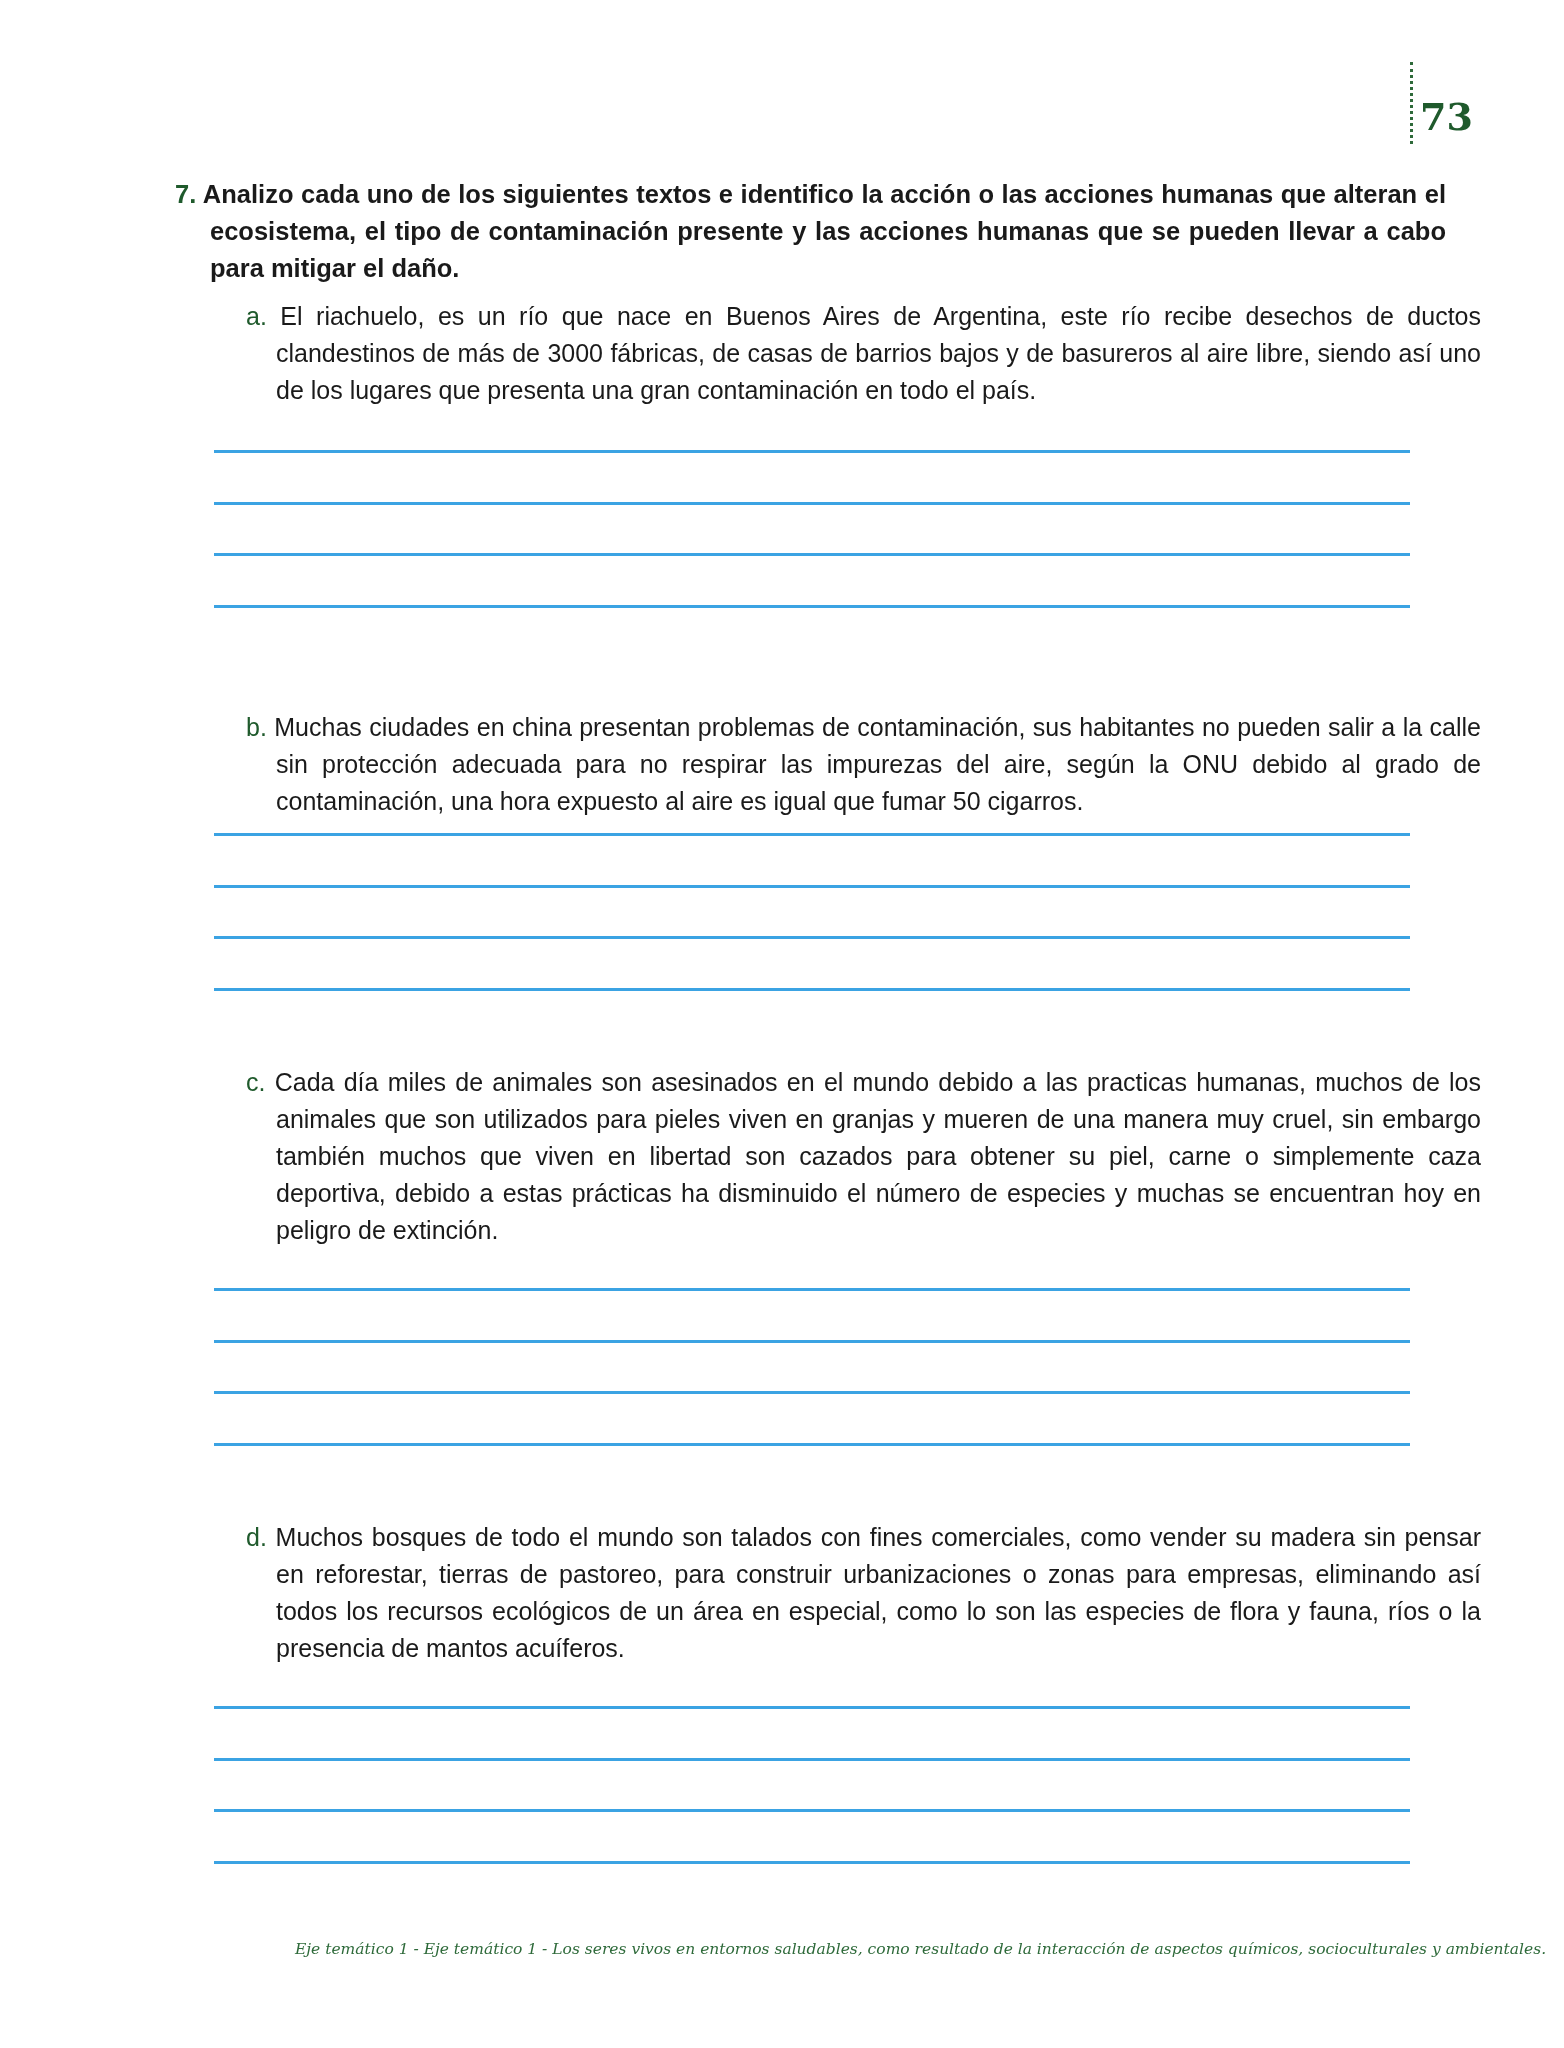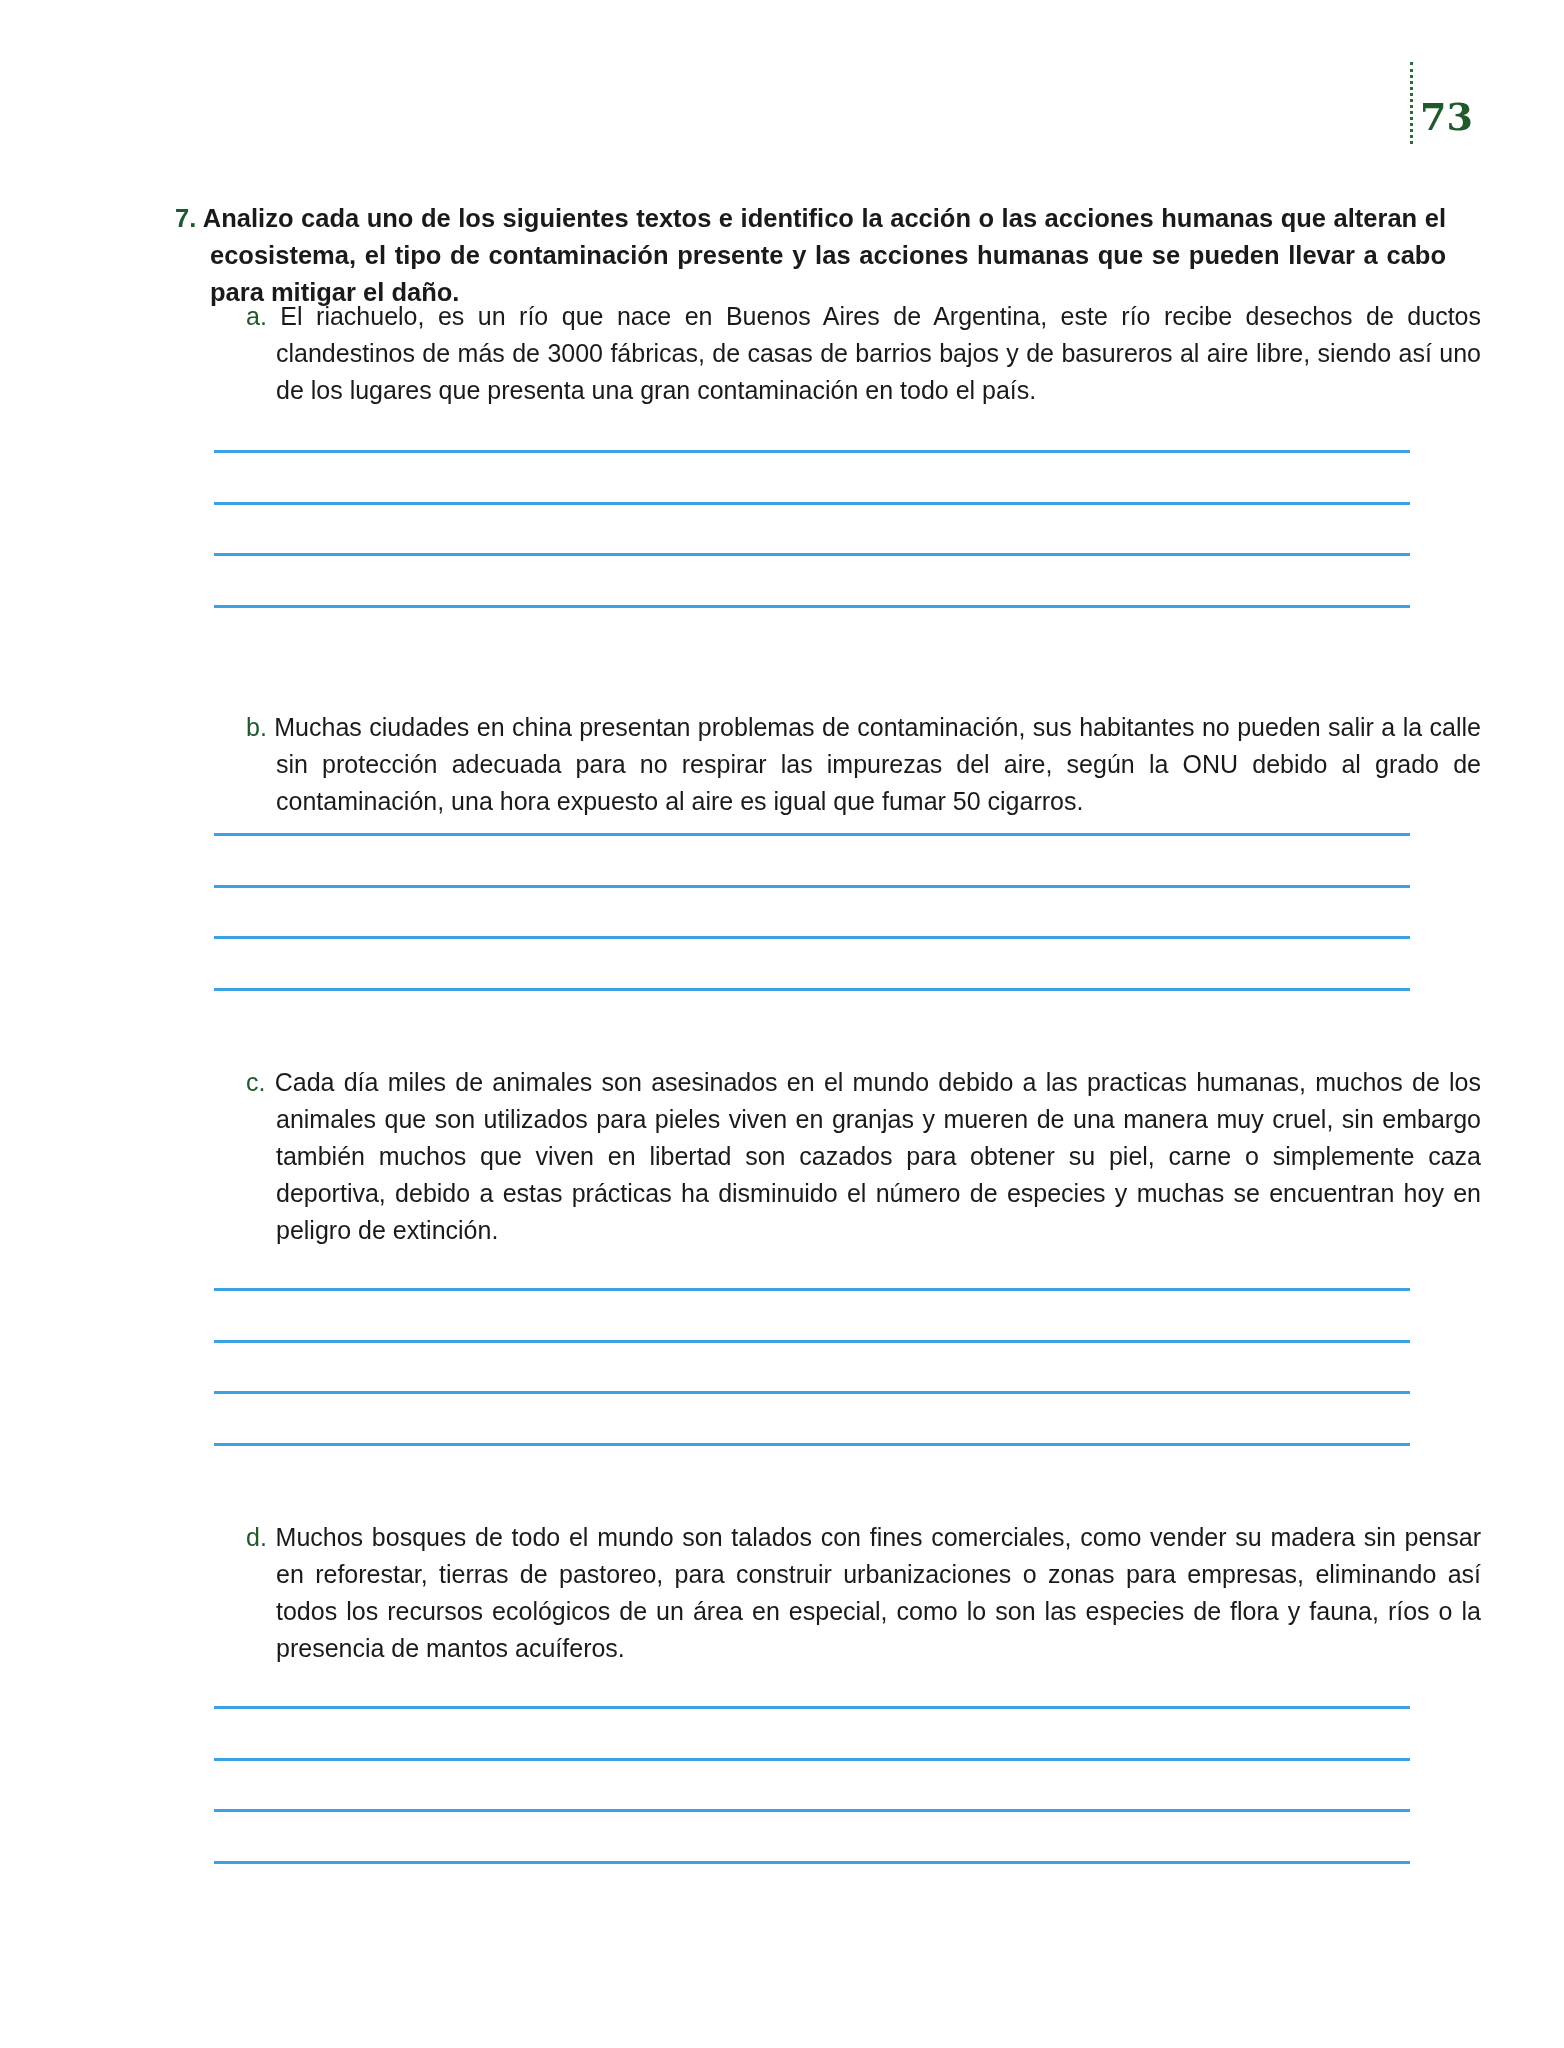--- a/index.html
+++ b/index.html
@@ -12,21 +12,21 @@
   .page-number {
     position: absolute; left: 1420px; top: 98px;
     font-family: "DejaVu Serif", serif; font-weight: bold; font-size: 38px;
     color: #1f5a2c; line-height: 1;
   }
   .q7 {
     position: absolute; left: 175px; top: 176px; width: 1236px;
     font-family: "Liberation Sans", sans-serif; font-weight: bold;
     font-size: 25.5px; line-height: 37px; color: #1a1a1a;
     text-align: justify;
-    padding-left: 35px; text-indent: -35px; margin-top: 24px;
+    padding-left: 35px; text-indent: -35px;
   }
   .num { color: #1f5a2c; }
   .item {
     position: absolute; left: 206px; width: 1205px;
     font-family: "Liberation Sans", sans-serif; font-size: 25px;
     line-height: 37px; color: #1a1a1a; text-align: justify;
     padding-left: 30px; text-indent: -30px; margin-left: 40px;
   }
   .item .letter { color: #1f5a2c; }
   .lines { position: absolute; left: 214px; width: 1196px; }
@@ -72,13 +72,14 @@
   </div>
 
   <div class="item" style="top:1519px;"><span class="letter">d.</span> <span>Muchos bosques de todo el mundo son talados con fines comerciales, como vender su madera sin pensar en reforestar, tierras de pastoreo, para construir urbanizaciones o zonas para empresas, eliminando así todos los recursos ecológicos de un área en especial, como lo son las especies de flora y fauna, ríos o la presencia de mantos acuíferos.</span></div>
   <div class="lines" style="top:1706px;">
     <div class="line" style="top:0px;"></div>
     <div class="line" style="top:52px;"></div>
     <div class="line" style="top:103px;"></div>
     <div class="line" style="top:155px;"></div>
   </div>
 
+  <div class="footer">Eje temático 1 - Eje temático 1 - Los seres vivos en entornos saludables, como resultado de la interacción de aspectos químicos, socioculturales y ambientales.</div>
 </div>
 
 </body></html>

